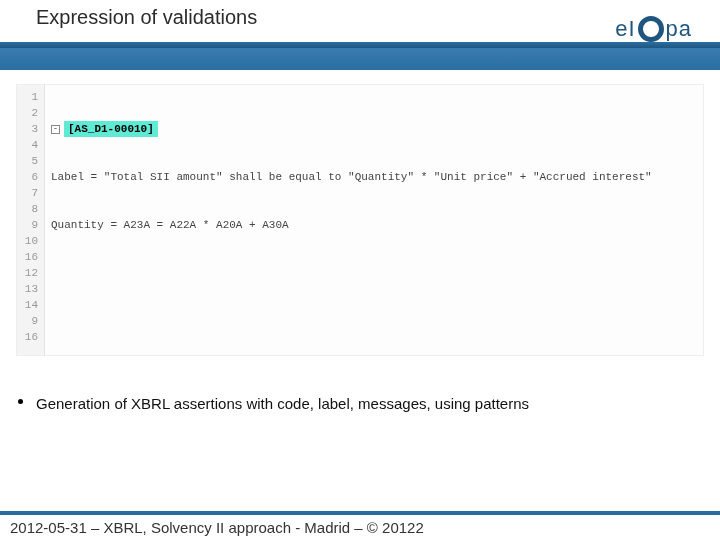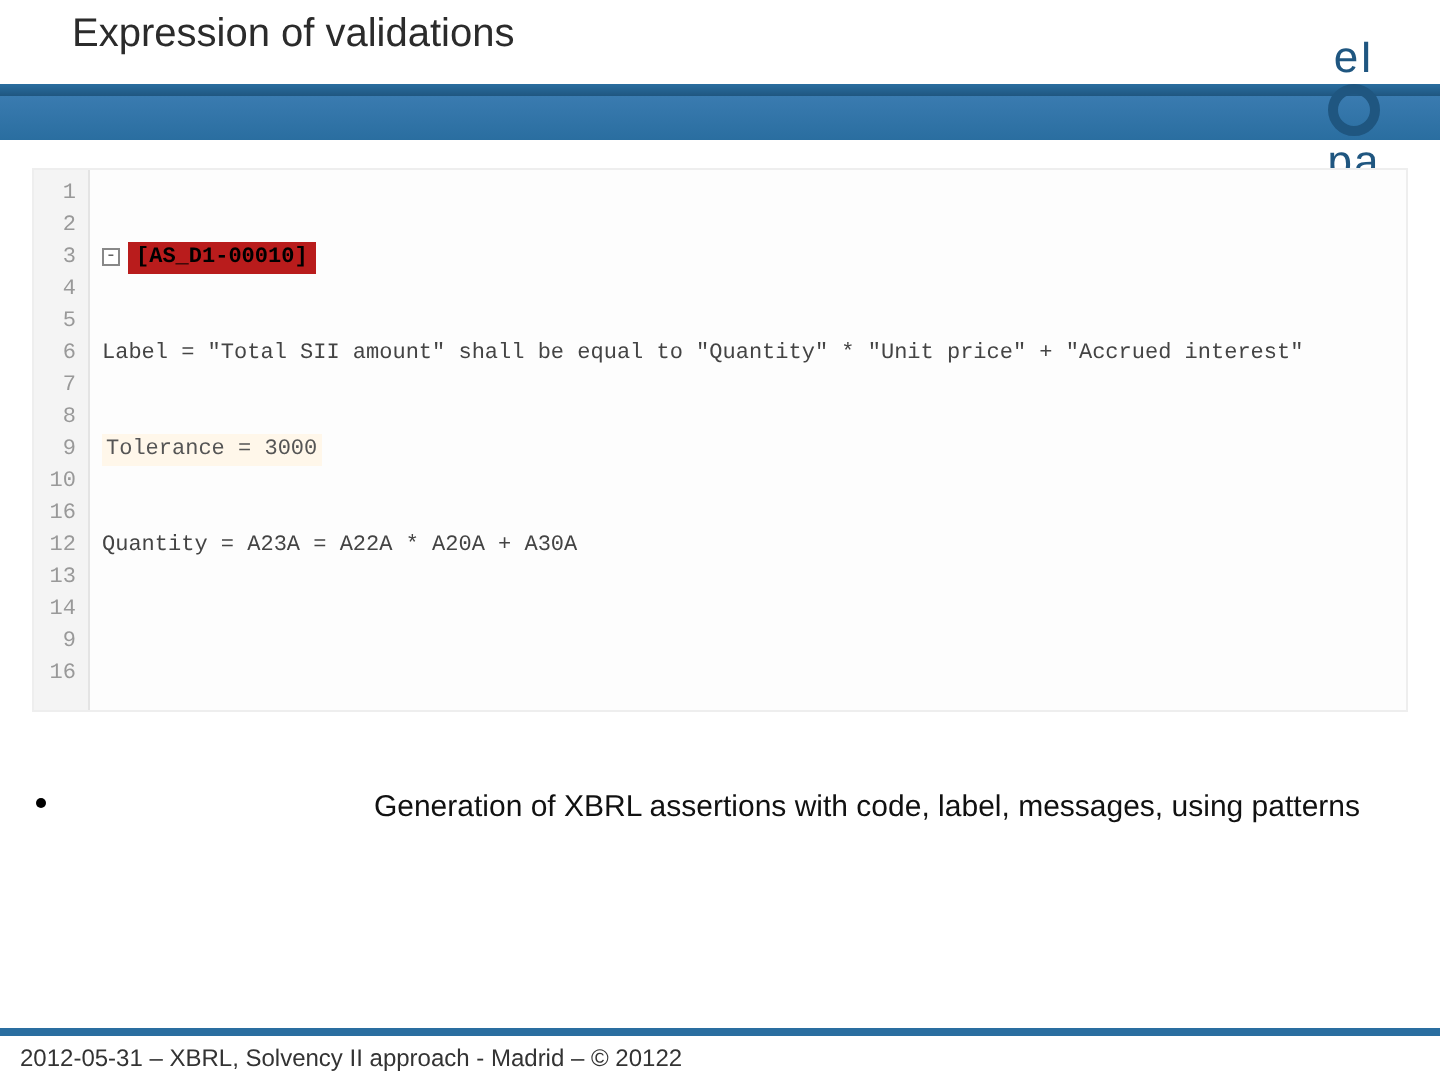--- a/index.html
+++ b/index.html
@@ -3,41 +3,41 @@
 <meta charset="utf-8">
 <style>
   * { margin:0; padding:0; box-sizing:border-box; }
   body { width:720px; height:540px; background:#fff; font-family:Verdana, Arial, sans-serif; position:relative; overflow:hidden; }
 
   .header-bar { position:absolute; top:0; left:0; right:0; height:50px;padding-left:36px; }
   .title-area { position:absolute; top:6px; left:36px; font-size:20px; color:#2b2b2b; }
   .stripe1 { position:absolute; top:42px; left:0; right:0; height:6px; background:linear-gradient(#2a6ea0,#1f5680); }
   .stripe2 { position:absolute; top:48px; left:0; right:0; height:22px; background:linear-gradient(#3a7bb0,#2a6ea0); }
 
-  .logo { position:absolute; top:16px; right:28px; color:#1f5680; font-family: "Trebuchet MS", Arial, sans-serif; letter-spacing:1px; display:flex; align-items:center;flex-direction:column; }
+  .logo { position:absolute; top:16px; right:28px; color:#1f5680; font-family: "Trebuchet MS", Arial, sans-serif; letter-spacing:1px; display:flex; align-items:center; }
   .logo-donut { width:26px; height:26px; border:5px solid #1f5680; border-radius:50%; margin:0 2px; display:inline-block; vertical-align:middle; }
   .logo-text { font-size:22px; font-weight:300; }
 
   .code-panel { position:absolute; top:84px; left:16px; right:16px; height:272px; background:#fdfdfd; border:1px solid #eee; display:flex; font-family:"Courier New",monospace; font-size:11px; color:#555; }
   .gutter { width:28px; background:#f4f4f4; border-right:1px solid #e4e4e4; padding:4px 2px; text-align:right; color:#999; line-height:16px; }
   .gutter div { padding-right:4px; }
   .code-lines { flex:1; padding:4px 6px; line-height:16px; white-space:pre; overflow:hidden; }
   .code-lines .l { height:16px; }
   .minus { display:inline-block; width:9px; height:9px; border:1px solid #888; text-align:center; line-height:7px; font-size:9px; color:#555; margin-right:4px; vertical-align:1px; background:#fff;}
-  .rule-hdr { color:#000; font-weight:bold; background:#b91c1c; display:inline-block; padding:0 4px;}
+  .rule-hdr { color:#000; font-weight:bold; background:#5eead4; display:inline-block; padding:0 4px;}
   .kw { color:#444; }
   .tolline { background:#fff7ea; display:inline-block; padding:0 2px;}
 
-  .bullet-block { position:absolute; top:394px; left:36px; right:40px; font-size:15px; color:#111;text-align:right; }
+  .bullet-block { position:absolute; top:394px; left:36px; right:40px; font-size:15px; color:#111; }
   .bullet-block .dot { position:absolute; left:-18px; top:5px; width:5px; height:5px; background:#000; border-radius:50%; }
   .bullet-txt { padding-left:0; line-height:1.35; }
 
   .footer { position:absolute; bottom:0; left:0; right:0; }
   .footer-line { height:4px; background:#2a6ea0; }
-  .footer-txt { font-size:12px; color:#333; padding:4px 10px; display:flex; justify-content:flex-start; }
+  .footer-txt { font-size:15px; color:#333; padding:4px 10px; display:flex; justify-content:flex-start; }
 
 </style>
 </head>
 <body>
 
 <div class="header-bar">
   <div class="title-area">Expression of validations</div>
   <div class="stripe1"></div>
   <div class="stripe2"></div>
   <div class="logo">
@@ -63,21 +63,20 @@
     <div> </div>
     <div>12</div>
     <div>13</div>
     <div>14</div>
     <div>9</div>
     <div>16</div>
   </div>
   <div class="code-lines">
     <div class="l"><span class="minus">-</span><span class="rule-hdr">[AS_D1-00010]</span></div>
     <div class="l kw">Label = "Total SII amount" shall be equal to "Quantity" * "Unit price" + "Accrued interest"</div>
-    <div class="l"><span class="tolline">Tolerance = 3000</span></div>
     <div class="l kw">Quantity = A23A = A22A * A20A + A30A</div>
     <div class="l"></div>
     
     
     
     
     
     
     
     

